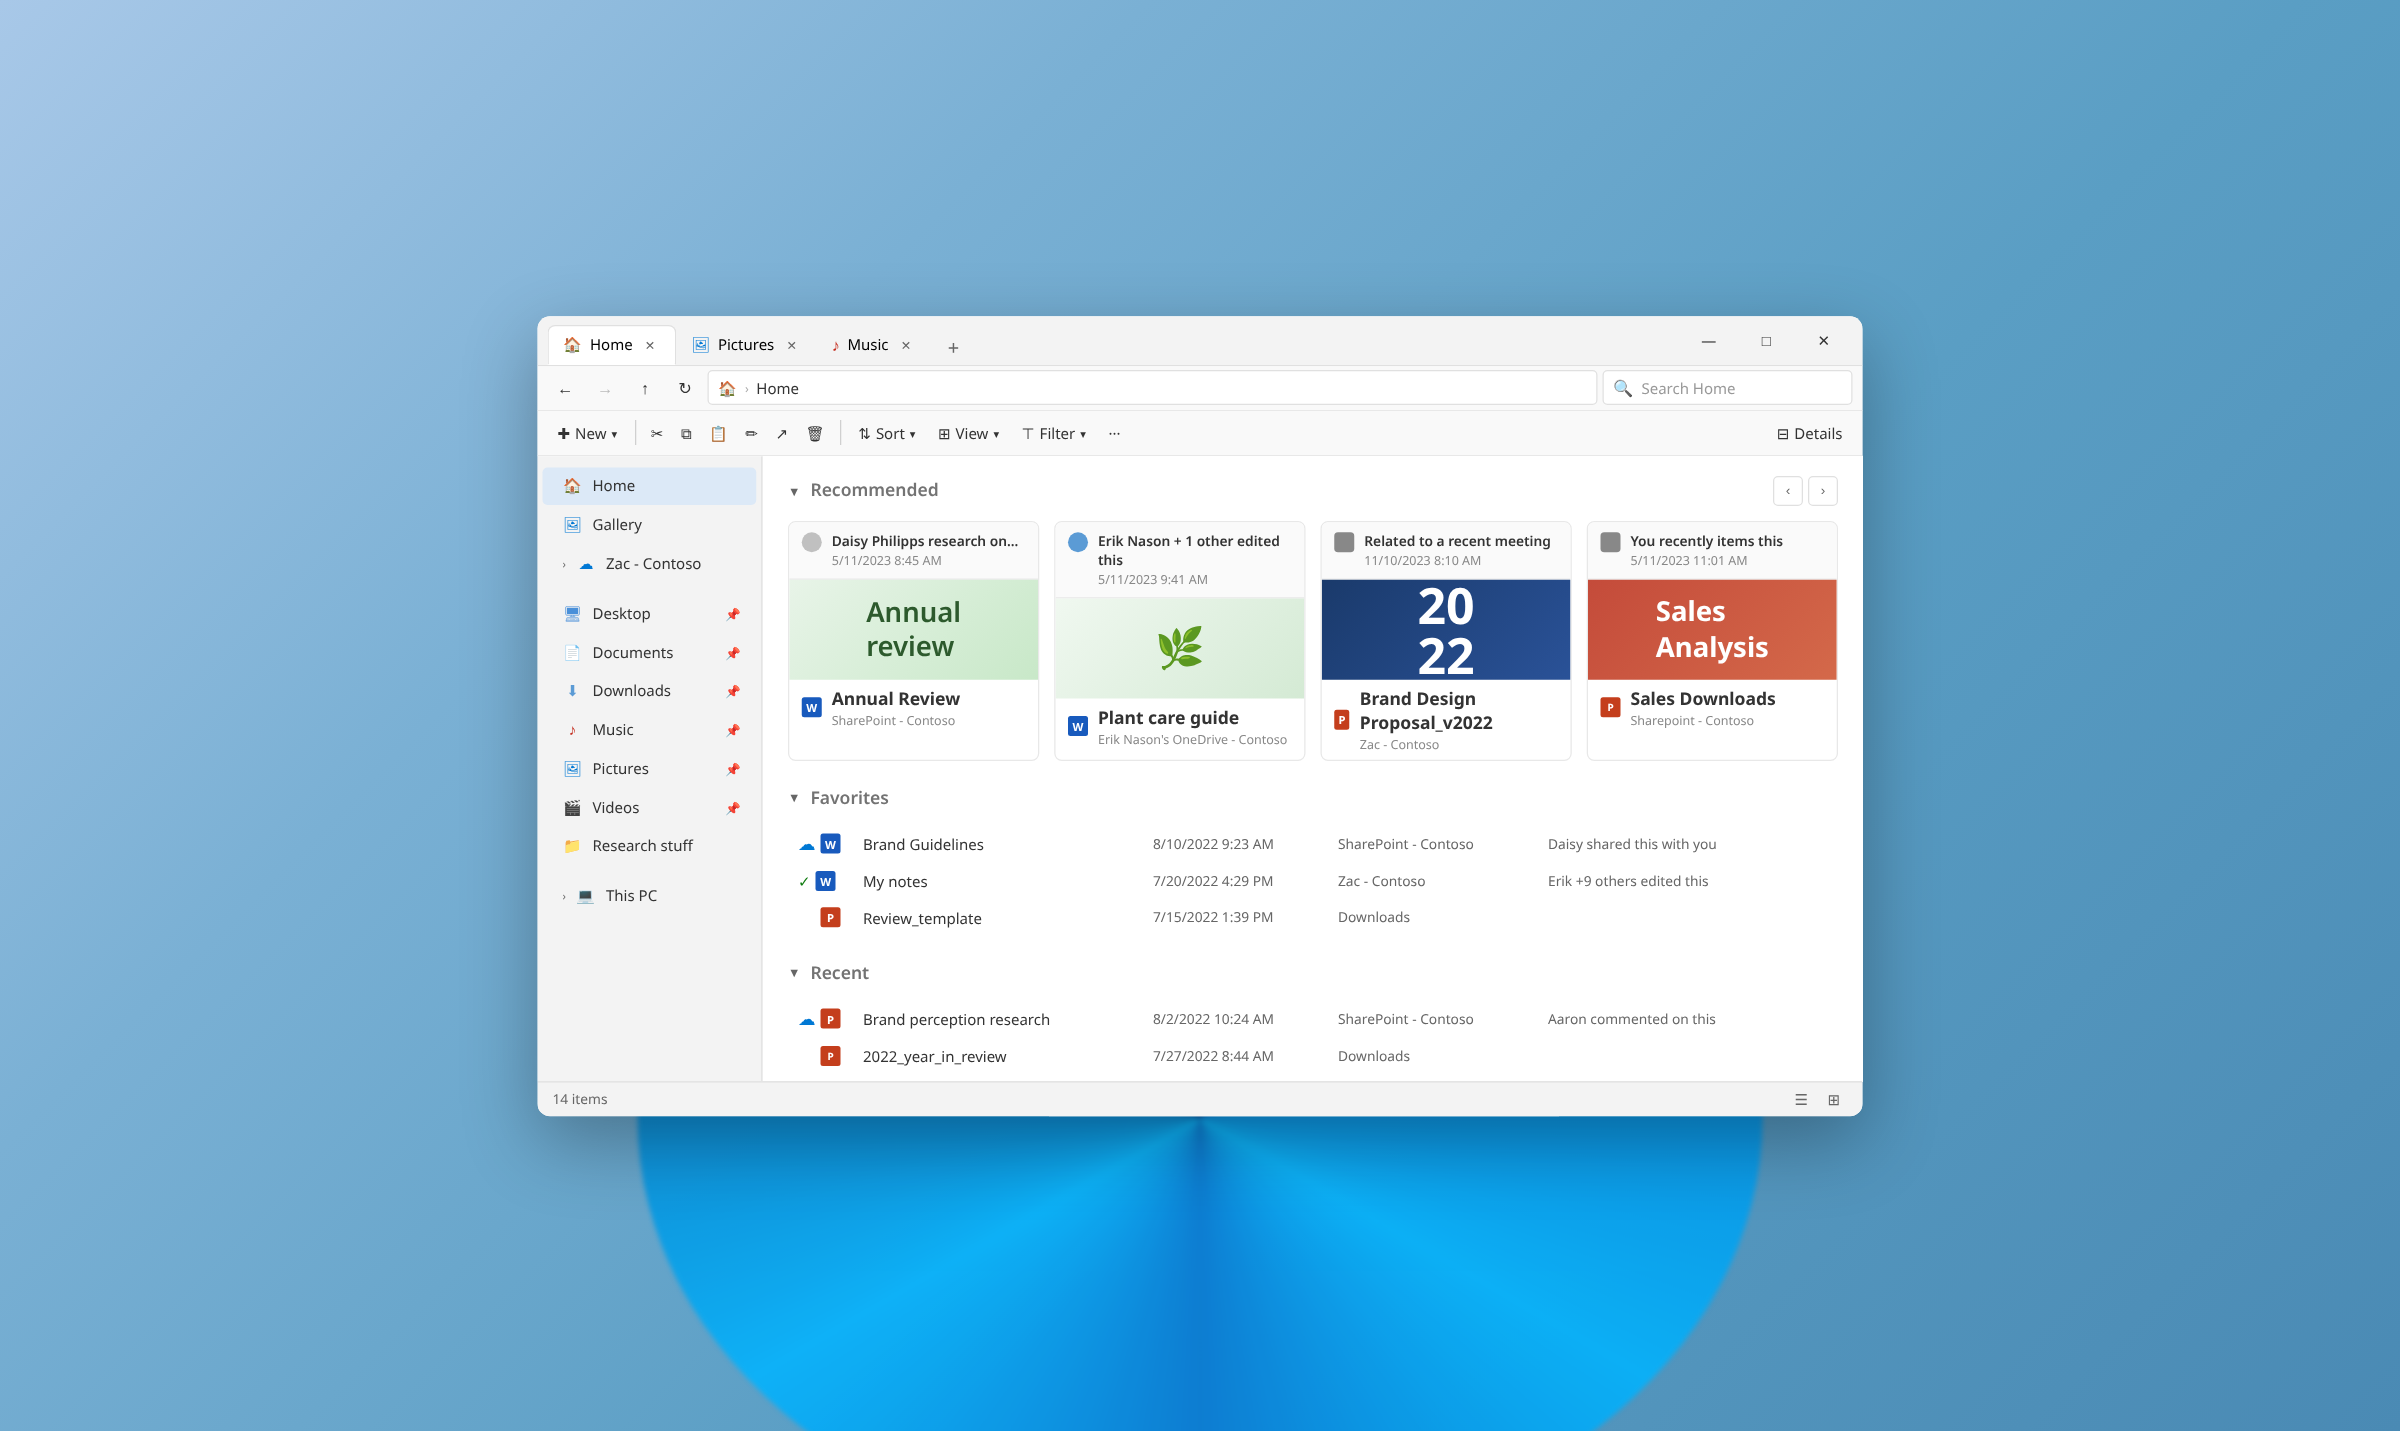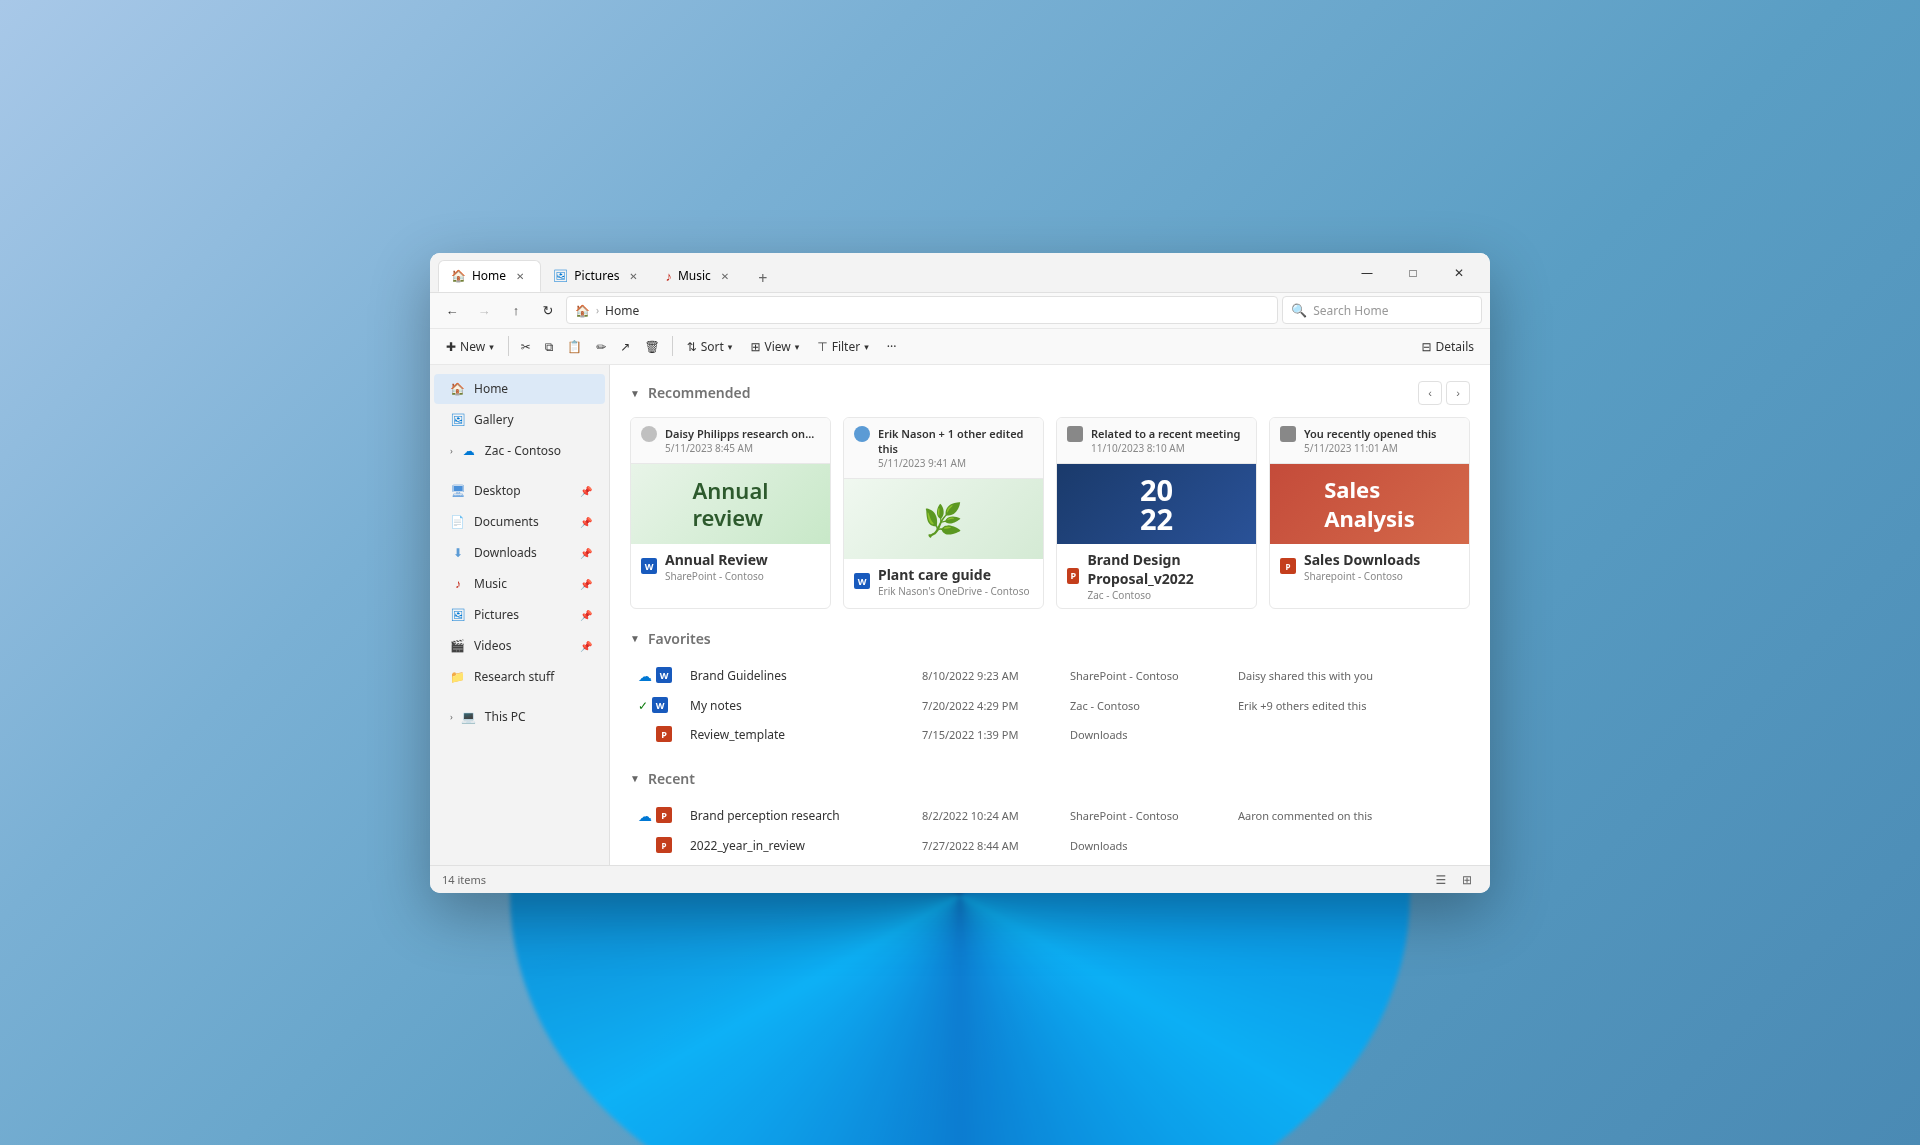--- a/index.html
+++ b/index.html
@@ -423,21 +423,21 @@
     .icon-videos { color: #4a9bd4; }
     .icon-folder { color: #e8a020; }
     .preview-text-1 {
       font-size: 22px;
       font-weight: 600;
       color: #2d5a2d;
       line-height: 1.2;
       padding: 10px;
     }
     .preview-text-3 {
-      font-size: 29px;
+      font-size: 40px;
       font-weight: 700;
       color: #fff;
       line-height: 1;
     }
     .preview-text-4 {
       font-size: 22px;
       font-weight: 700;
       color: #fff;
       padding: 10px;
       line-height: 1.3;
@@ -704,21 +704,21 @@
               <div class="rec-card-name">Brand Design Proposal_v2022</div>
               <div class="rec-card-location">Zac - Contoso</div>
             </div>
           </div>
         </div>
 
         <div class="rec-card">
           <div class="rec-card-header">
             <div style="width:16px;height:16px;background:#888;border-radius:3px;flex-shrink:0;"></div>
             <div class="rec-card-header-text">
-              <div class="rec-card-user">You recently opened this</div>
+              <div class="rec-card-user">You recently items this</div>
               <div class="rec-card-date">5/11/2023 11:01 AM</div>
             </div>
           </div>
           <div class="rec-card-preview rec-card-preview-4">
             <div class="preview-text-4">Sales<br>Analysis</div>
           </div>
           <div class="rec-card-footer">
             <div class="pdf-icon">P</div>
             <div>
               <div class="rec-card-name">Sales Downloads</div>

